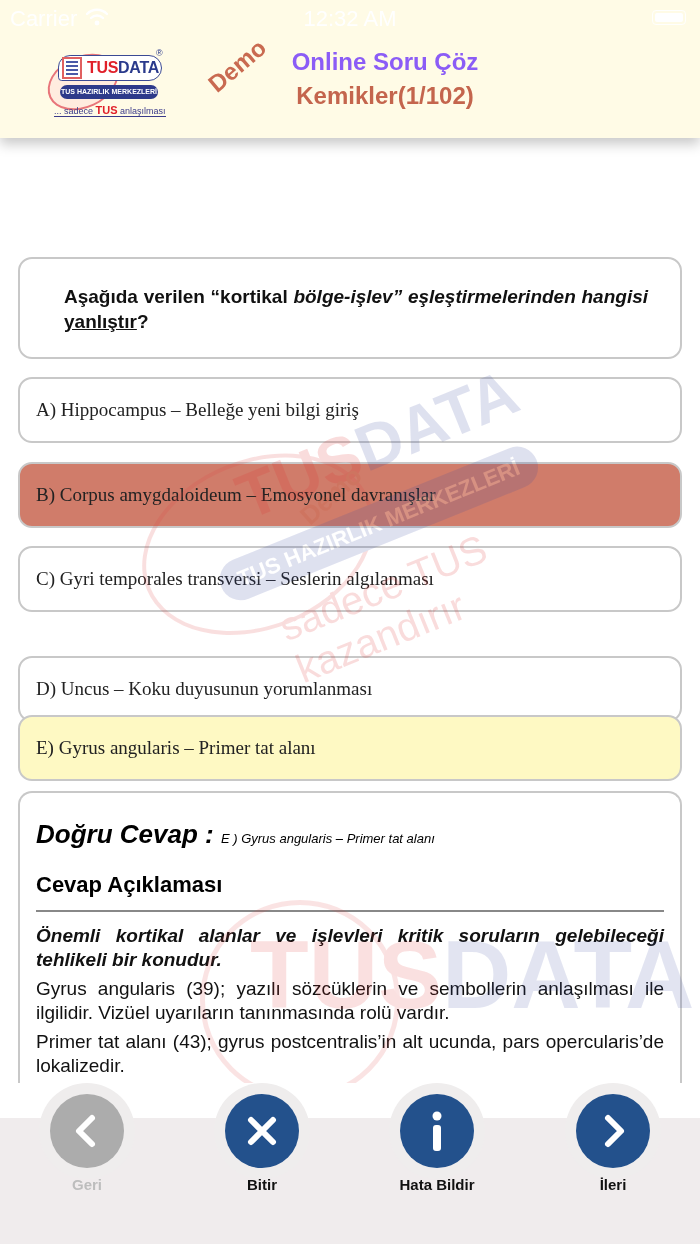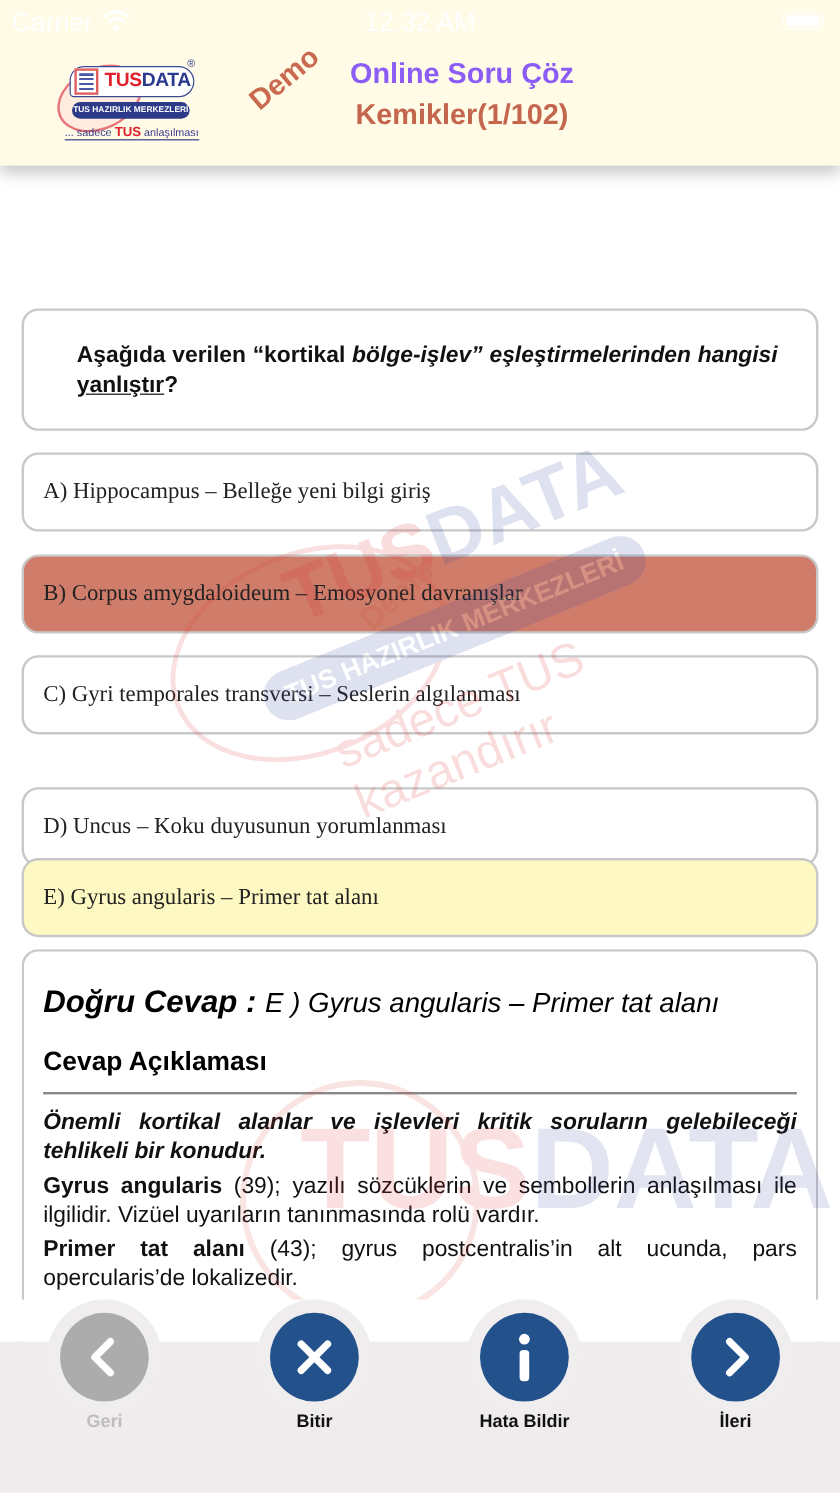--- a/index.html
+++ b/index.html
@@ -125,32 +125,32 @@
 
   .answer-card {
     top: 791px; height: 400px; border-bottom: none;
     border-radius: 14px 14px 0 0;
   }
   .answer-inner { position: absolute; left: 16px; right: 16px; top: 0; }
   .correct-line {
     margin-top: 26px; font-size: 26px; font-weight: bold; font-style: italic; color: #000;
     white-space: nowrap;
   }
-  .correct-value { font-size: 23px; font-weight: normal; font-style: italic; }
+  .correct-value { font-size: 13px; font-weight: normal; font-style: italic; }
   .explain-heading {
     margin-top: 22px; font-size: 22px; font-weight: bold; color: #000;
     padding-bottom: 12px; border-bottom: 2px solid #888888;
   }
   .para {
     font-size: 19px; line-height: 24px; color: #111; text-align: justify;
     text-align-last: left;
   }
   .para-lead { margin-top: 12px; font-weight: bold; font-style: italic; }
   .para-2, .para-3 { margin-top: 5px; }
-  .para b { font-weight: bold; }
+  .para b { font-weight: normal; }
 
   
   .bottom-bar {
     position: absolute; left: 0; top: 1118px; width: 700px; height: 126px;
     background: #f0eced; z-index: 6;
   }
   .bottom-fade {
     position: absolute; left: 0; top: 1083px; width: 700px; height: 35px;
     background: #ffffff; z-index: 6;
   }

